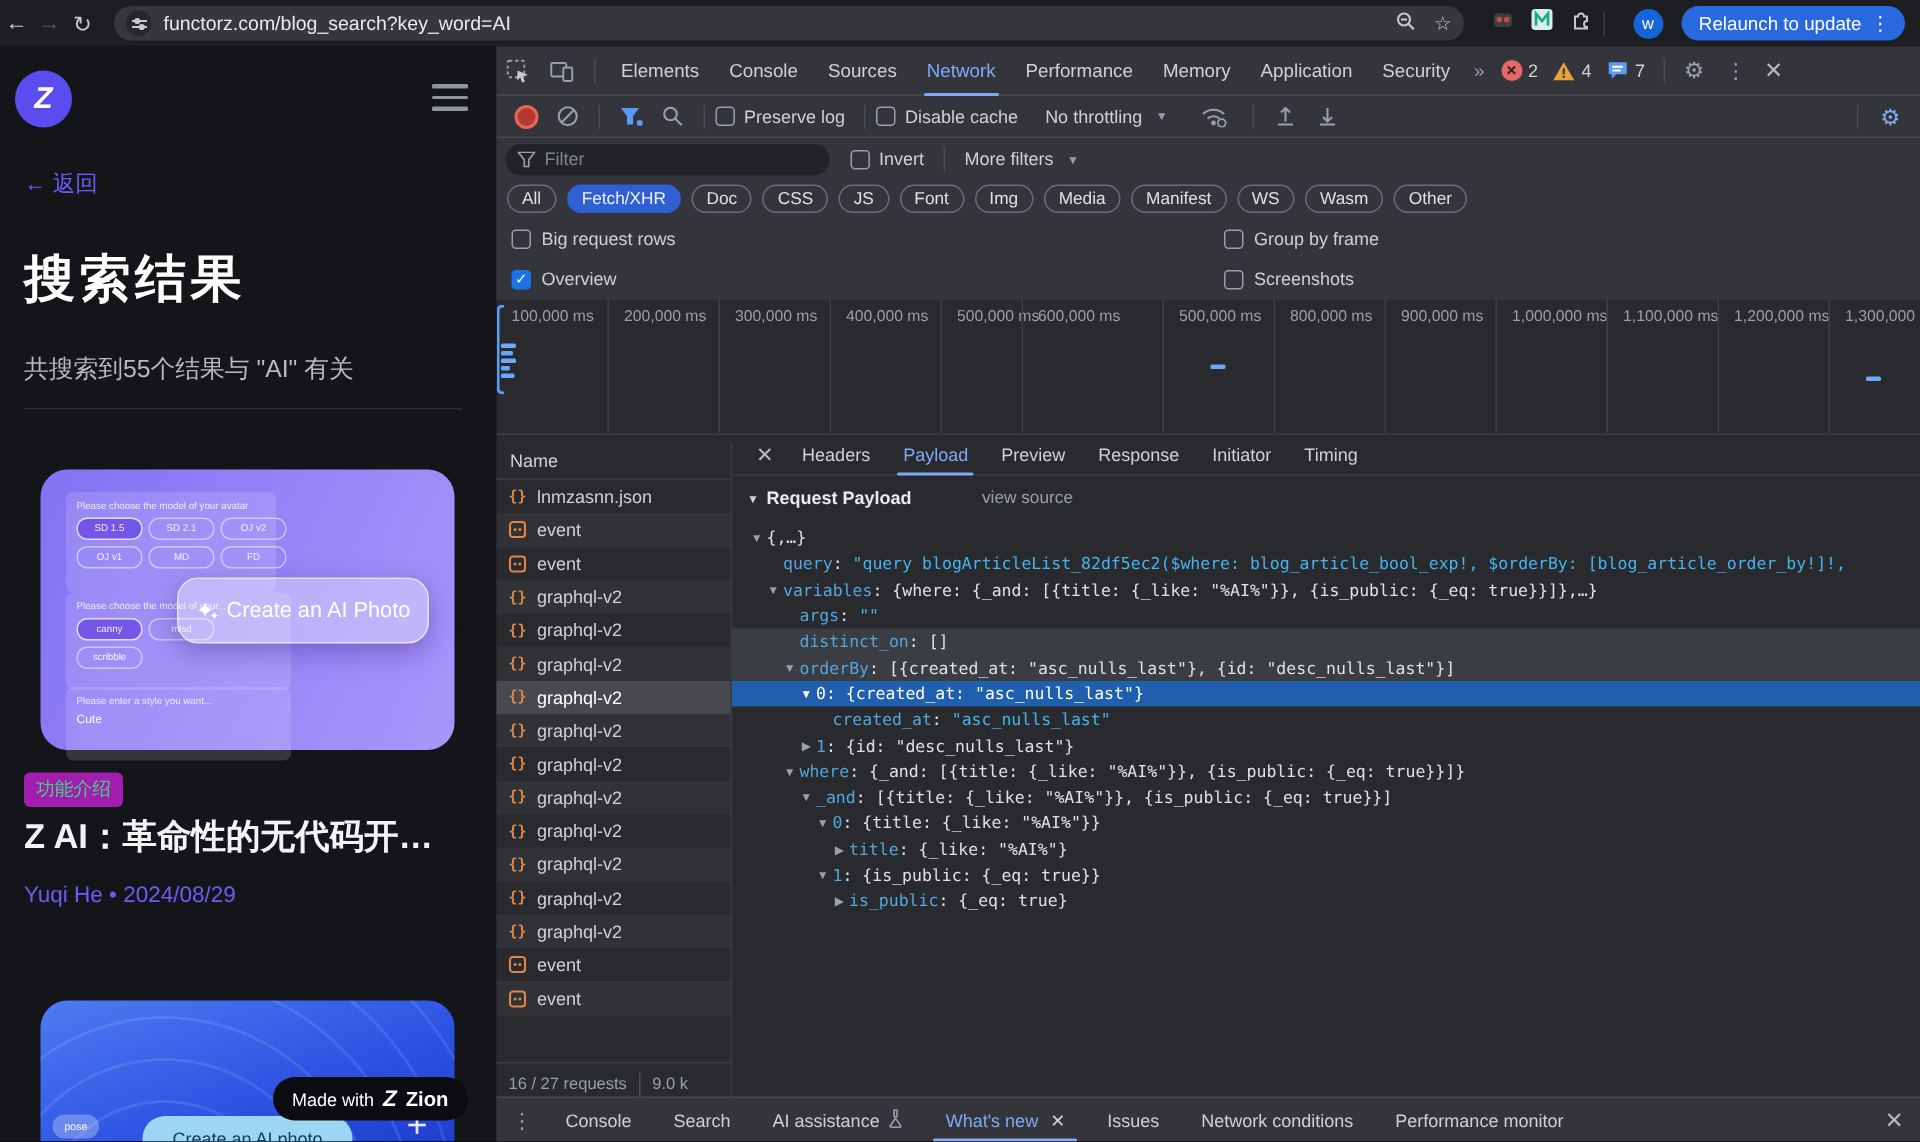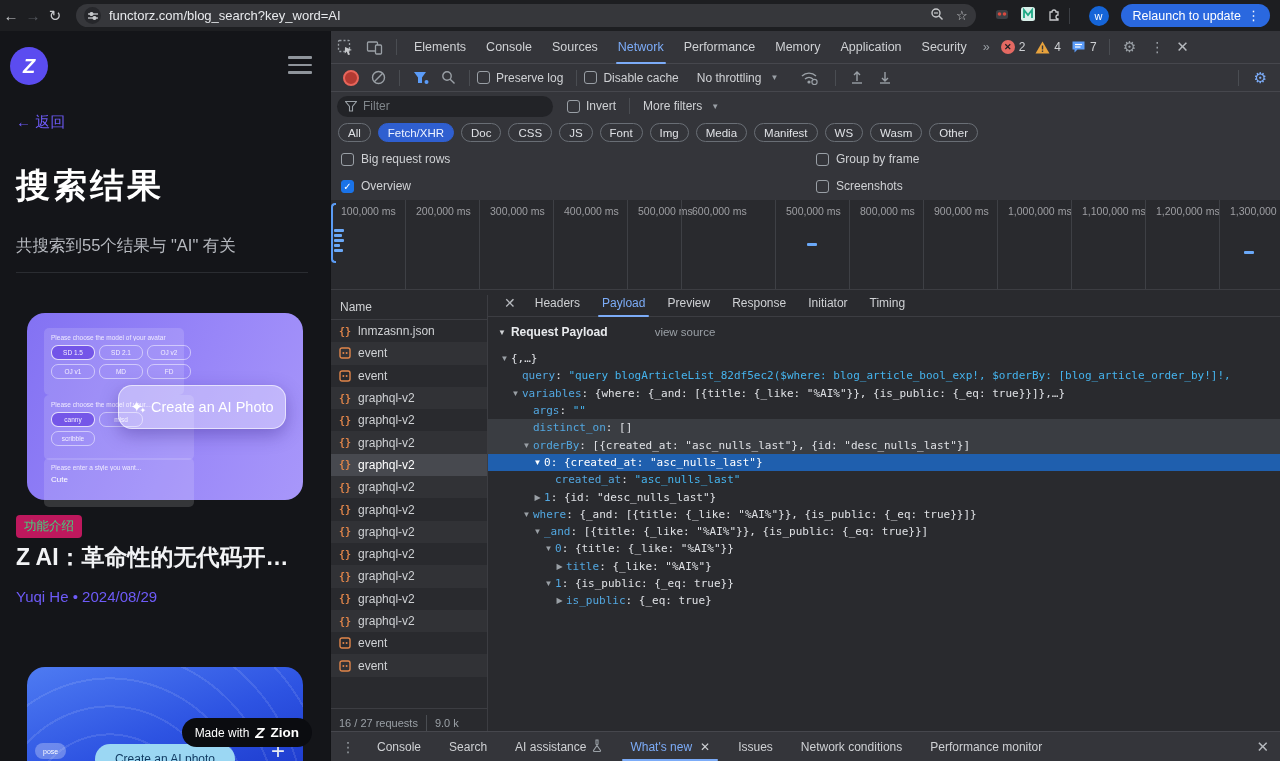--- a/index.html
+++ b/index.html
@@ -39,21 +39,21 @@
   .prow1{display:flex;gap:4px;margin-bottom:4px;}
   .mpill{height:13px;min-width:30px;padding:0 6px;border-radius:7px;border:1px solid rgba(255,255,255,.5);
          color:#f3efff;font-size:6.5px;display:flex;align-items:center;justify-content:center;}
   .mpill.fill{background:rgba(84,41,220,.55);border-color:rgba(255,255,255,.8);}
   #glassbtn{position:absolute;left:91px;top:72px;width:166px;height:42px;border-radius:14px;
             background:rgba(255,255,255,.34);border:1.5px solid rgba(255,255,255,.6);
             display:flex;align-items:center;justify-content:center;color:#fff;font-size:14.5px;
             box-shadow:0 6px 18px rgba(40,20,120,.35);}
   #glassbtn .spark{position:relative;margin-right:8px;font-size:15px;}
   #glassbtn .spark .s2{position:absolute;font-size:8px;left:9px;top:8px;}
-  #tag1{left:16px;top:484px;background:#be185d;color:#3fd67f;font-size:12.5px;border-radius:4px;
+  #tag1{left:16px;top:484px;background:#a21caf;color:#3fd67f;font-size:12.5px;border-radius:4px;
         padding:3px 8px;display:inline-block;}
   #art-title{left:16px;top:511px;color:#f2f3f5;font-size:23px;font-weight:700;white-space:nowrap;}
   #art-meta{left:16px;top:557px;color:#6e5bf8;font-size:15px;}
   #card2{left:27px;top:636px;width:276px;height:94px;border-radius:18px 18px 0 0;overflow:visible;
          background:linear-gradient(160deg,#4e7bf2 0%,#2d53e2 60%,#1f3ed0 100%);}
   #card2 .rings{position:absolute;inset:0;border-radius:18px 18px 0 0;overflow:hidden;
         background:repeating-radial-gradient(circle at 30% 160%,rgba(255,255,255,0) 0 26px,rgba(255,255,255,.10) 26px 28px);}
   #madewith{position:absolute;right:-9px;top:51px;height:29px;background:#0b0c10;border-radius:16px;
             display:flex;align-items:center;padding:0 13px;gap:6px;color:#fff;font-size:12px;z-index:3;}
   #madewith .zlogo{font-weight:700;font-style:italic;font-size:15px;}

